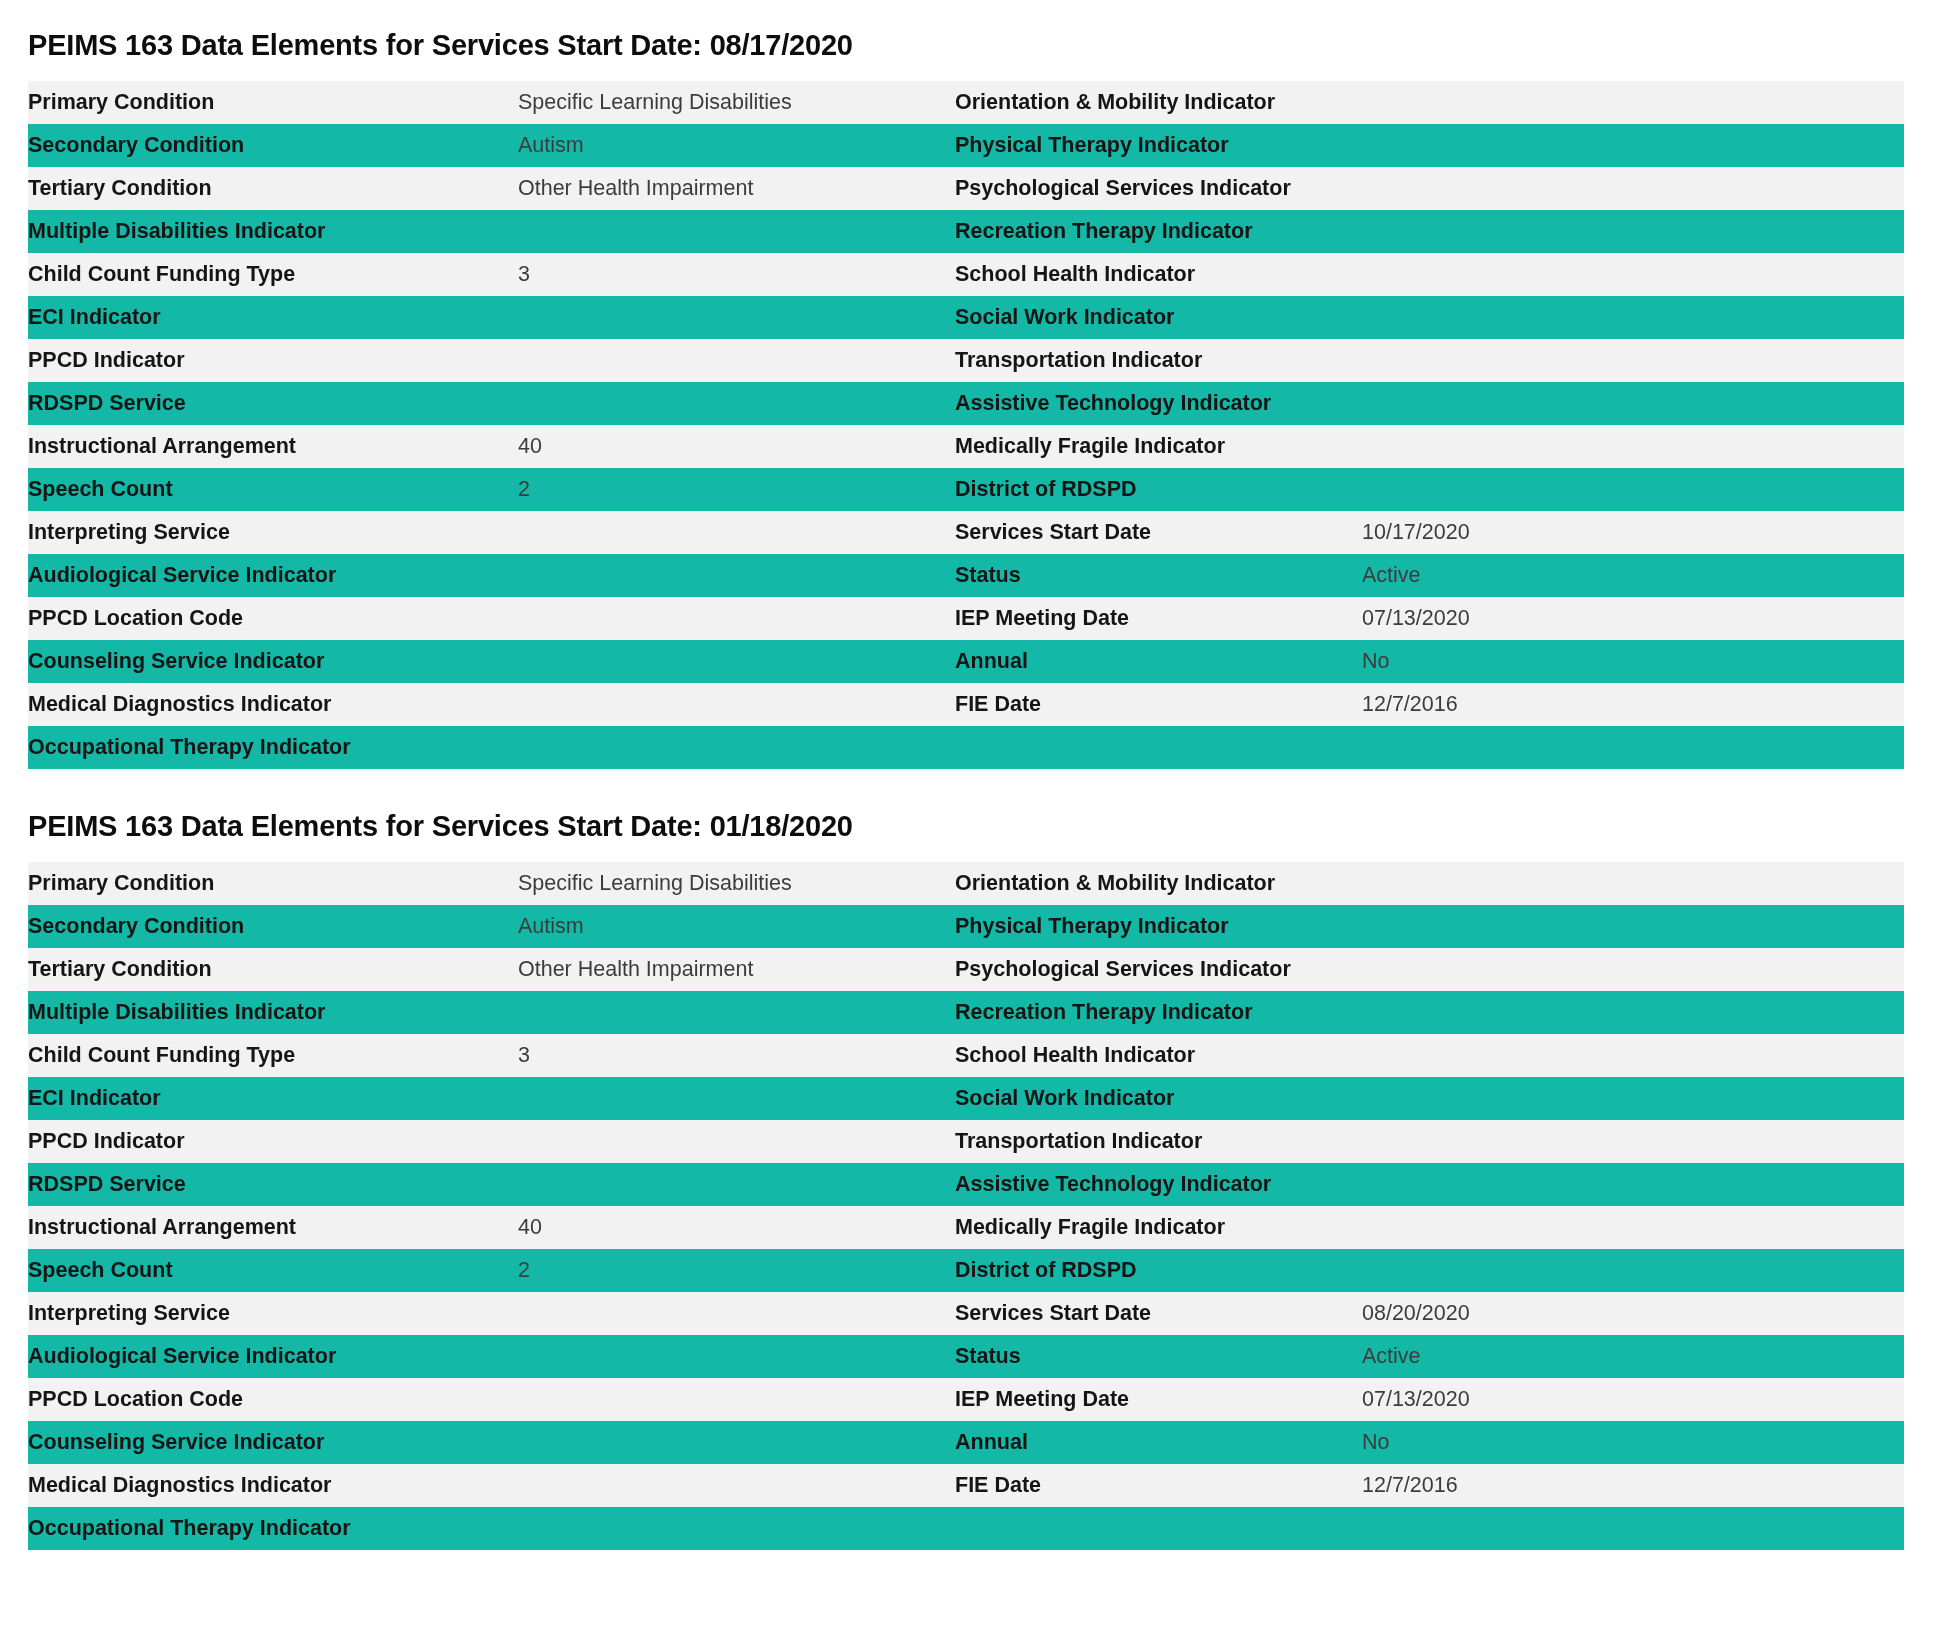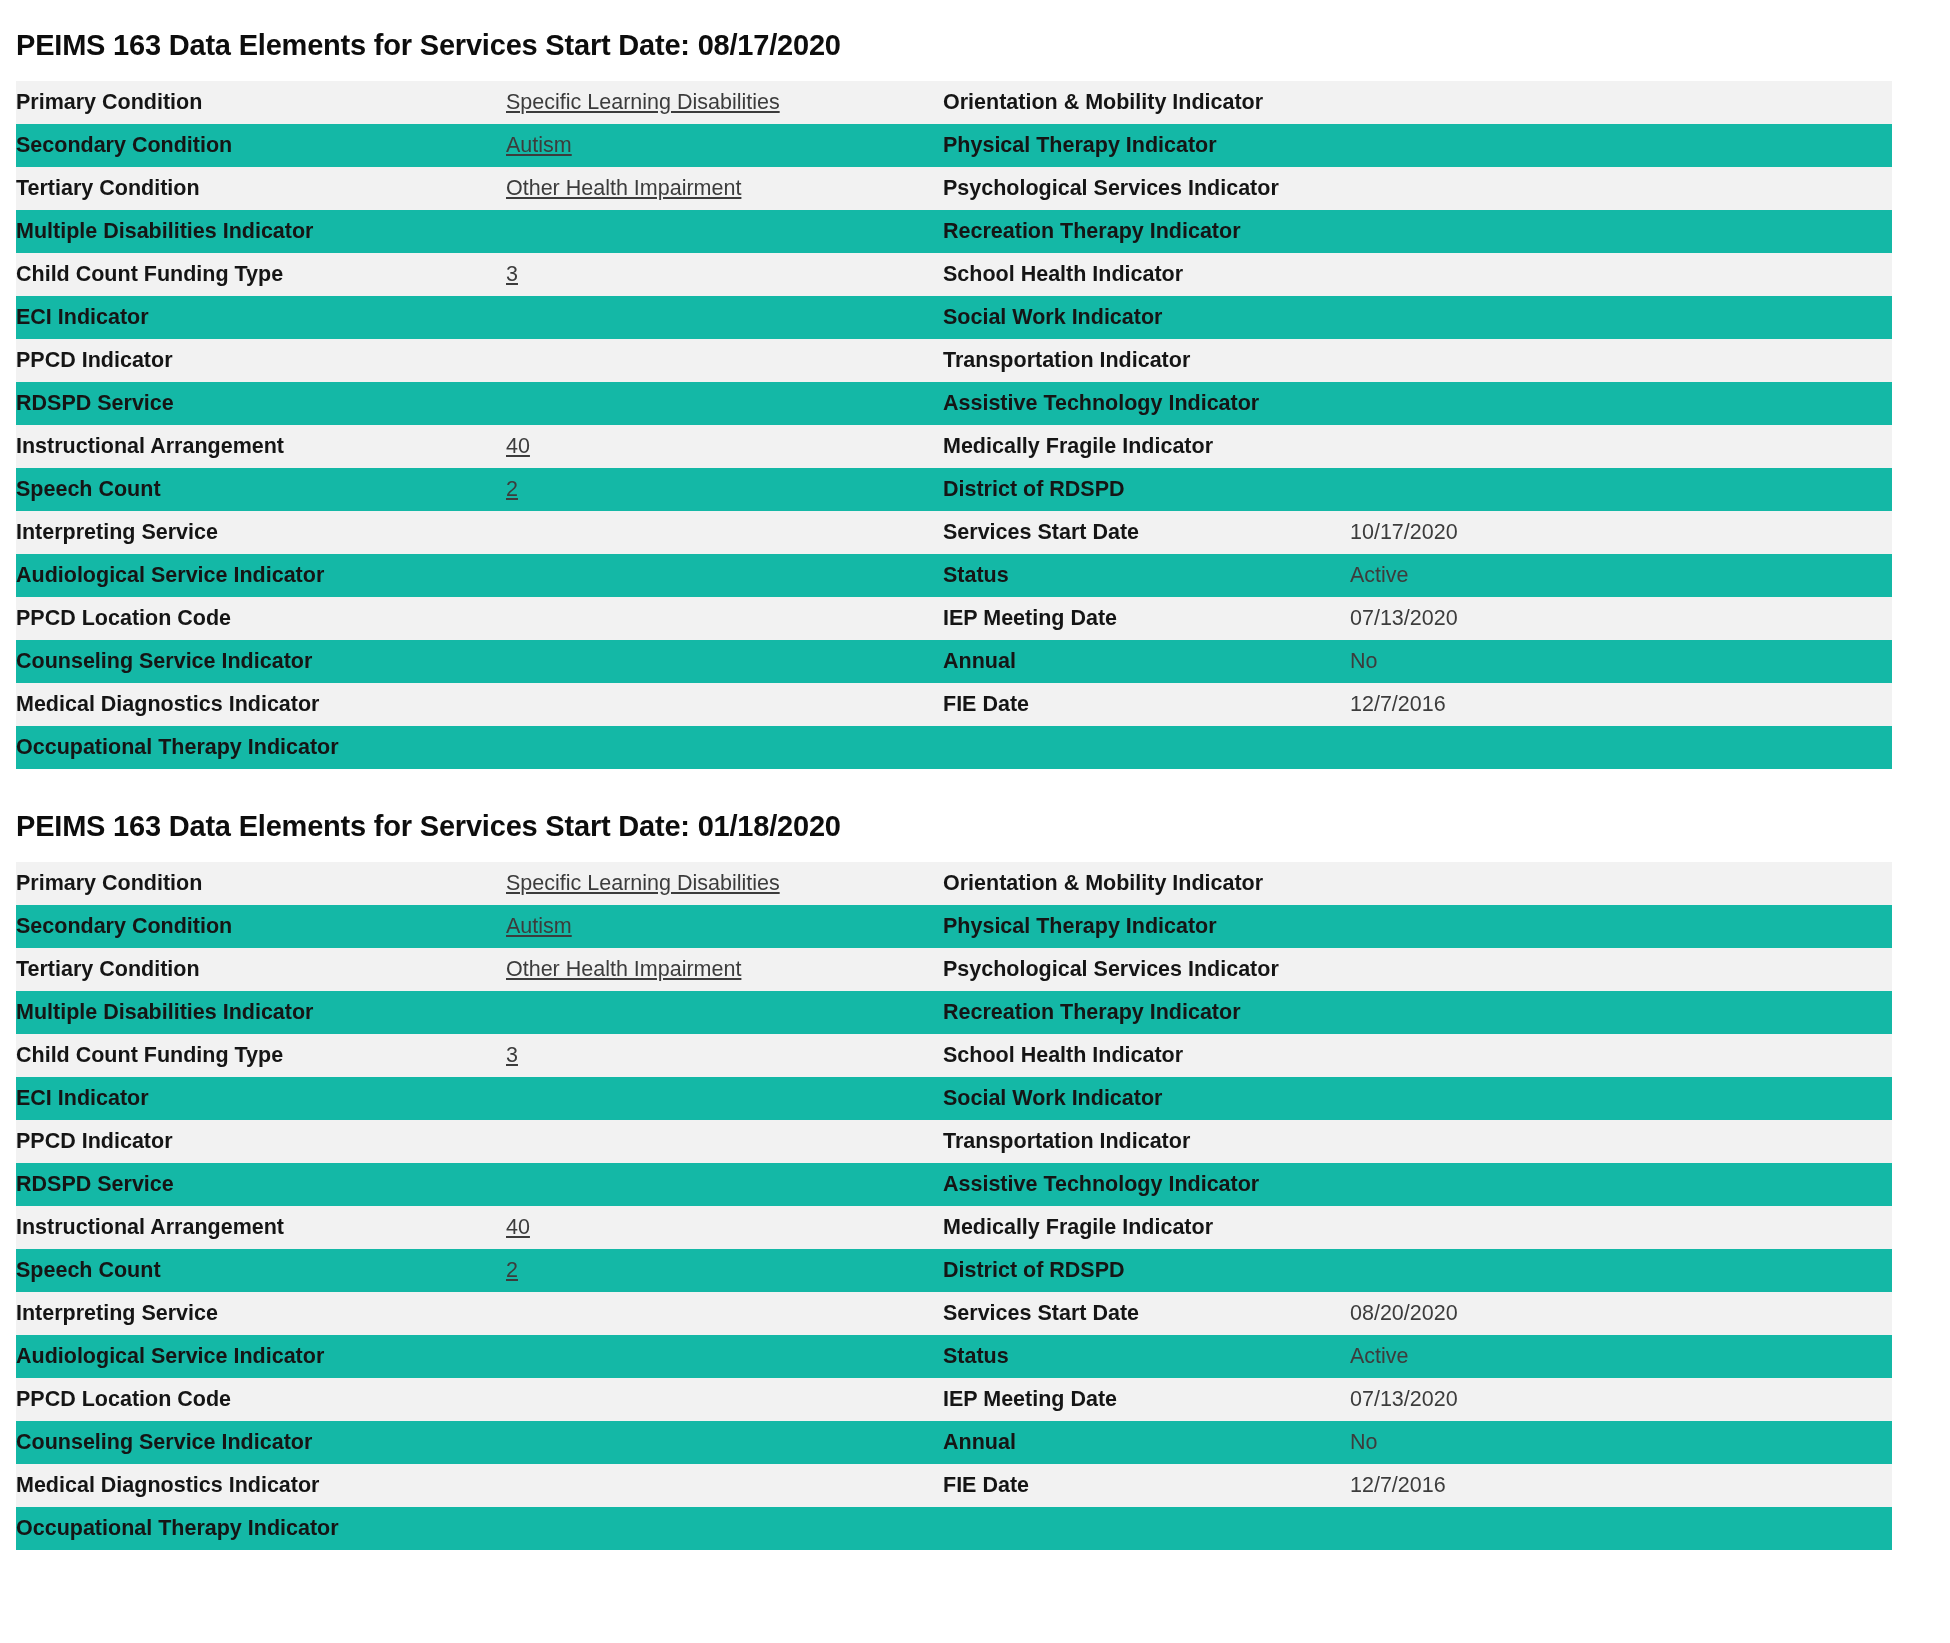--- a/index.html
+++ b/index.html
@@ -11,21 +11,21 @@
   }
   body {
     width: 1950px;
     height: 1643px;
     font-family: "Liberation Sans", sans-serif;
     color: #1b1b1b;
     -webkit-font-smoothing: antialiased;
   }
   .page {
     width: 1950px;
-    padding: 28px 24px 0 16px;
+    padding: 28px 24px 0 28px;
   }
   .section {
     margin-bottom: 14px;
   }
   .section + .section {
     margin-top: 40px;
   }
   .section-title {
     font-size: 29px;
     font-weight: bold;
@@ -57,21 +57,21 @@
   }
   td.label {
     font-weight: bold;
     color: #151515;
   }
   td.value {
     font-weight: normal;
     color: #3c3c3c;
   }
   td.label-left  { padding-left: 0px; margin-left: 40px; }
-  td.value-left  { padding-left: 0px; text-decoration: underline; }
+  td.value-left  { padding-left: 0px; }
   td.label-right { padding-left: 0px; }
   td.value-right { padding-left: 0px; }
 </style>
 </head>
 <body>
 
 <div class="page">
 
   <div class="section">
     <h2 class="section-title">PEIMS 163 Data Elements for Services Start Date: 08/17/2020</h2>

